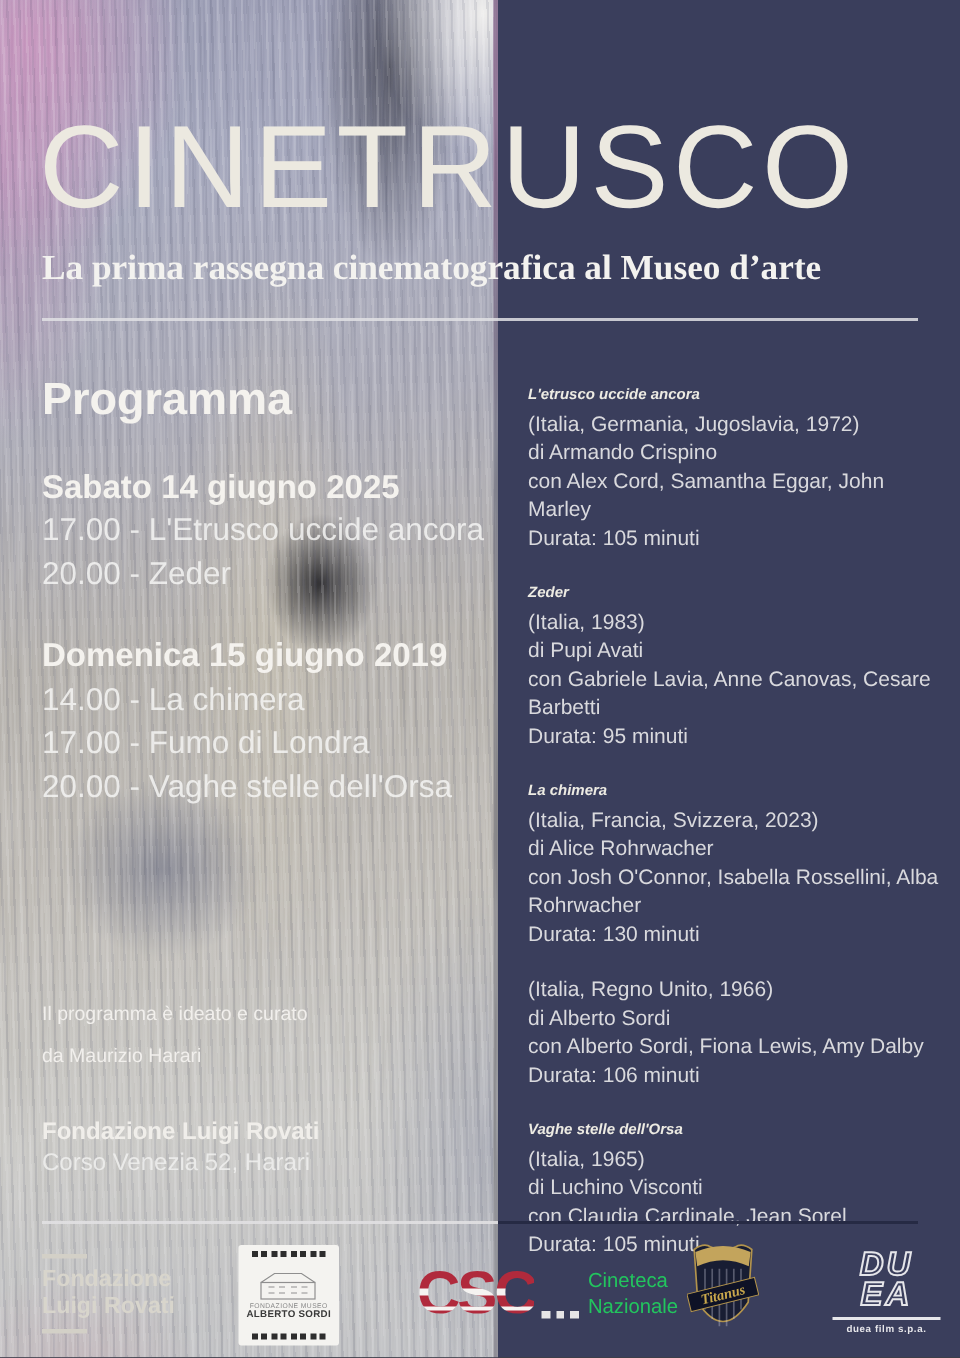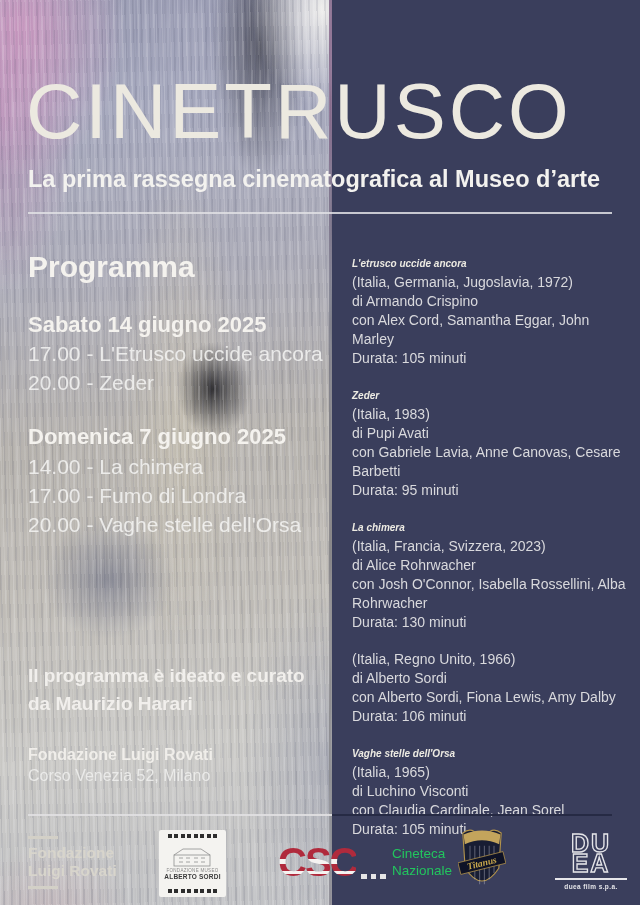--- a/index.html
+++ b/index.html
@@ -37,34 +37,34 @@
 
   
   .abs { position:absolute; }
   .title {
     left:26px; top:66px; width:600px;
     font-size:78px; font-weight:normal; letter-spacing:3px;
     color:#ece9e0; z-index:5; white-space:nowrap;
   }
   .subtitle {
     left:28px; top:166px; width:600px;
-    font-size:23.5px; font-weight:bold; color:#f3f2ef; z-index:5;
+    font-size:23.5px; font-weight:bold; color:#f3f2ef; z-index:5;font-family:Liberation Serif, serif;
   }
   .rule { height:2px; z-index:5; }
   .rule-top { left:28px; top:212px; width:584px; background:rgba(224,224,228,.85); }
   .rule-footer {
     left:28px; top:814px; width:584px;
     background:linear-gradient(90deg, rgba(225,224,226,.9) 0 52%, #262a44 52% 100%);
   }
 
   .left-col { position:absolute; left:28px; top:0; width:300px; z-index:5; color:#f2f1ee; }
   .program-heading { position:absolute; top:250px; font-size:30px; font-weight:bold; color:#f4f2ee; }
   .day-date { position:absolute; font-size:22px; font-weight:bold; color:#f4f2ee; }
   .show-line { position:absolute; font-size:21px; color:rgba(246,246,245,.82); }
-  .curator { position:absolute; top:662px; font-size:19px; font-weight:bold; color:#f1efec; line-height:28px; }
+  .curator { position:absolute; top:662px; font-size:13px; font-weight:normal; color:#f1efec; line-height:28px; }
   .venue { position:absolute; top:744px; font-size:16px; line-height:21px; }
   .venue .v-name { font-weight:bold; color:#f0eeea; }
   .venue .v-addr { color:rgba(240,240,238,.85); }
 
   
   .films {
     position:absolute; left:352px; top:254px; width:282px; z-index:5;
     color:#d9d9dd; font-size:14px; line-height:19px;
   }
   .film { margin-bottom:18px; }
@@ -96,22 +96,22 @@
     -webkit-background-clip:text; background-clip:text; color:transparent;
   }
   .csc-dots { display:flex; gap:4px; margin:16px 6px 0 5px; }
   .csc-dots span { width:5.5px; height:5.5px; background:#e6e5e6; display:block; }
   .csc-name { font-size:13.5px; line-height:16.5px; color:#22c55e; margin-top:3px; }
 
   .titanus-logo { position:absolute; left:458px; top:11px; }
 
   .duea-logo { position:absolute; left:553px; top:18px; width:76px; text-align:center; }
   .duea-letters {
-    font-size:25px; font-weight:bold; line-height:20px; letter-spacing:2px;
-    color:transparent; -webkit-text-stroke:1.3px #e6e6ea;
+    font-size:22px; font-weight:bold; line-height:20px; letter-spacing:2px;
+    color:transparent;font-style:italic; -webkit-text-stroke:1.3px #e6e6ea;
   }
   .duea-rule { width:72px; height:2px; background:#e6e6ea; margin:5px auto 3px; }
   .duea-sub { font-size:6.5px; font-weight:bold; color:#e6e6ea; letter-spacing:.4px; }
 </style>
 </head>
 <body>
 
 <div class="poster">
 
   <div class="artwork">
@@ -129,33 +129,33 @@
   <p class="abs subtitle">La prima rassegna cinematografica al Museo d’arte</p>
   <div class="abs rule rule-top"></div>
 
   <div class="left-col">
     <h2 class="program-heading">Programma</h2>
 
     <h3 class="day-date" style="top:312px">Sabato 14 giugno 2025</h3>
     <p class="show-line" style="top:342px">17.00 - L'Etrusco uccide ancora</p>
     <p class="show-line" style="top:371px">20.00 - Zeder</p>
 
-    <h3 class="day-date" style="top:424px">Domenica 7 giugno 2025</h3>
+    <h3 class="day-date" style="top:424px">Domenica 15 giugno 2019</h3>
     <p class="show-line" style="top:455px">14.00 - La chimera</p>
     <p class="show-line" style="top:484px">17.00 - Fumo di Londra</p>
     <p class="show-line" style="top:513px">20.00 - Vaghe stelle dell'Orsa</p>
 
     <div class="curator">
       <div>Il programma è ideato e curato</div>
       <div>da Maurizio Harari</div>
     </div>
 
     <div class="venue">
       <div class="v-name">Fondazione Luigi Rovati</div>
-      <div class="v-addr">Corso Venezia 52, Milano</div>
+      <div class="v-addr">Corso Venezia 52, Harari</div>
     </div>
   </div>
 
   <aside class="films">
     <div class="film">
       <div class="film-title">L'etrusco uccide ancora</div>
       <div>(Italia, Germania, Jugoslavia, 1972)</div>
       <div>di Armando Crispino</div>
       <div>con Alex Cord, Samantha Eggar, John Marley</div>
       <div>Durata: 105 minuti</div>

